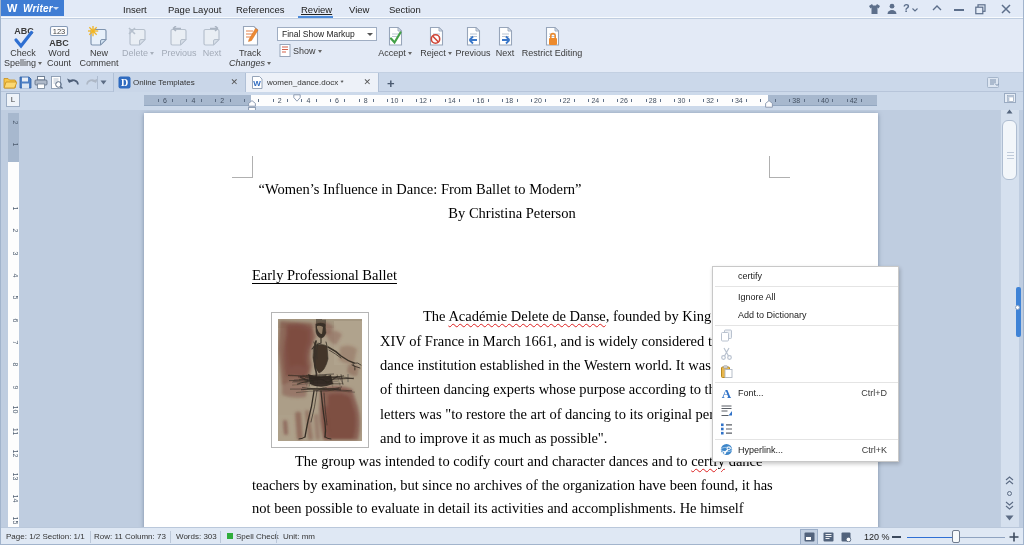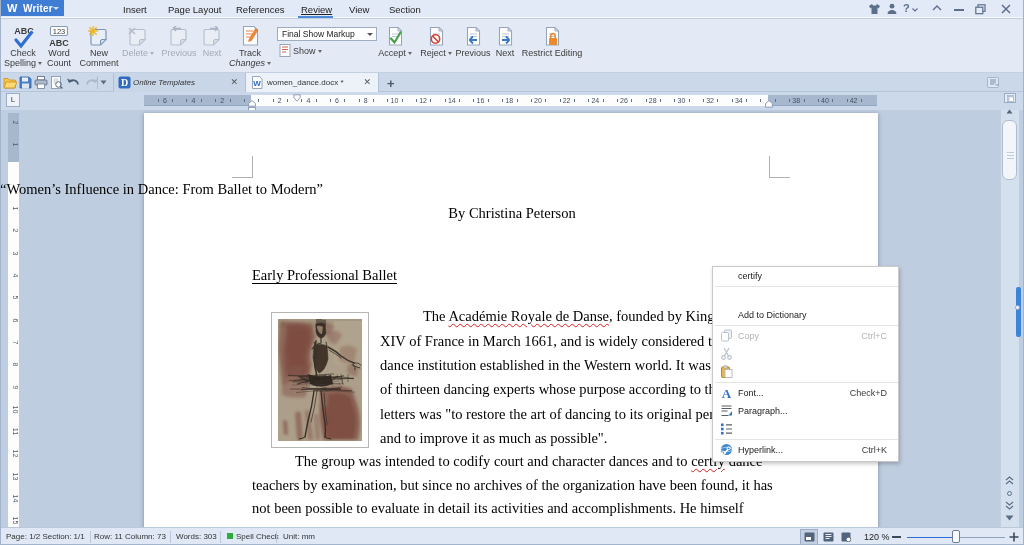--- a/index.html
+++ b/index.html
@@ -4,21 +4,21 @@
 <style>
 * { margin:0; padding:0; box-sizing:border-box; }
 html,body { width:1024px; height:545px; overflow:hidden; }
 body { font-family:"Liberation Sans", sans-serif; position:relative; background:#bfcde0; }
 #app { position:absolute; left:0; top:0; width:1024px; height:545px; }
 .abs { position:absolute; }
 
 
 #titlebar { left:0; top:0; width:1024px; height:18px; background:#e2eaf7; border-bottom:1px solid #f8fbfe; }
 #writerbtn { left:0; top:0; width:64px; height:16px; background:#3f7dd4; }
-#writerbtn .wtxt { position:absolute; left:23px; top:2.5px; color:#fff; font-size:10px; font-weight:bold; letter-spacing:0.2px; }
+#writerbtn .wtxt { position:absolute; left:23px; top:2.5px; color:#fff; font-size:10px; font-weight:bold; letter-spacing:0.2px;font-style:italic; }
 #writerbtn .caret { position:absolute; right:5px; top:7px; width:0; height:0; border-left:3px solid transparent; border-right:3px solid transparent; border-top:3px solid #cfe0f5; }
 .menu { top:4px; height:13px; font-size:9.5px; color:#222; }
 #reviewline { left:298px; top:15.5px; width:35px; height:2.5px; background:#4d8bd9; }
 
 
 #ribbon { left:0; top:19px; width:1024px; height:53px; background:#e3eaf6; }
 .rlbl { position:absolute; font-size:9px; color:#3a3a3a; text-align:center; white-space:nowrap; }
 .rlbl.gray { color:#a3abb8; }
 .rcaret { display:inline-block; width:0; height:0; border-left:2.5px solid transparent; border-right:2.5px solid transparent; border-top:3px solid #666; margin-left:2px; vertical-align:middle; }
 .rcaret.gray { border-top-color:#a8b0bc; }
@@ -253,21 +253,21 @@
         <svg style="position:absolute;left:100px;top:7px;" width="7" height="5" viewBox="0 0 7 5">
           <path d="M0.5 0.5 L3.5 4.5 L6.5 0.5 z" fill="#5c6c84"></path>
         </svg>
         <div style="position:absolute;left:97px;top:3px;width:1px;height:13px;background:#aebcd0;"></div>
       </div>
     <div id="tab1" class="tab">
         <svg style="position:absolute;left:4px;top:3px;" width="13" height="13" viewBox="0 0 13 13">
           <rect x="0.5" y="0.5" width="12" height="12" rx="2" fill="#2f6bc0"></rect>
           <text x="6.5" y="10" font-family="Liberation Serif" font-size="10" font-weight="bold" fill="#fff" text-anchor="middle">D</text>
         </svg>
-        <span style="position:absolute;left:19px;top:5px;font-style:italic;">Online Templates</span>
+        <span style="position:absolute;left:19px;top:5px;">Online Templates</span>
         <span class="tabx" style="position:absolute;right:7px;top:4px;">✕</span>
       </div>
     <div id="tab2" class="tab">
         <svg style="position:absolute;left:5px;top:3px;" width="12" height="13" viewBox="0 0 12 13">
           <path d="M1.5 0.5 h7 l2.5 2.5 v9.5 h-9.5 z" fill="#fff" stroke="#8a9ab0" stroke-width="0.9"></path>
           <text x="6" y="10" font-family="Liberation Sans" font-size="8" font-weight="bold" fill="#2f6bc0" text-anchor="middle">W</text>
         </svg>
         <span style="position:absolute;left:21px;top:5px;">women_dance.docx *</span>
         <span class="tabx" style="position:absolute;right:7px;top:4px;">✕</span>
       </div>
@@ -484,55 +484,51 @@
             <g stroke="#332a22" fill="none" stroke-linecap="round" filter="url(#w2)">
               <path d="M36 72 Q34 88 30 102 Q28 112 27 118" stroke-width="1.3"></path>
               <path d="M39 72 Q37 88 33 103" stroke-width="0.7"></path>
               <path d="M43 72 Q45 92 47 104 Q48 112 47 118" stroke-width="1.3"></path>
               <path d="M46 74 Q47 92 49 106" stroke-width="0.7"></path>
               <path d="M27 118 q-3 2 -6 2 M47 118 q3 2 6 2" stroke-width="1"></path>
             </g>
             <rect width="84" height="122" fill="#6b5a48" opacity="0.05"></rect>
           </svg>
 </div>
-    <div class="docline" style="left:0;top:72.2px;width:840px;text-align:left;"><span style="margin-left:0px;">“Women’s Influence in Dance: From Ballet to Modern”</span></div>
+    <div class="docline" style="left:0;top:72.2px;width:840px;text-align:center;"><span style="margin-left:0px;">“Women’s Influence in Dance: From Ballet to Modern”</span></div>
     <div class="docline" style="left:0;top:96.2px;width:1024px;text-align:center;">By Christina Peterson</div>
         <div class="docline" style="left:252px;top:158.2px;text-decoration:underline;text-underline-offset:3px;">Early Professional Ballet</div>
-    <div class="docline" style="left:423px;top:199.2px;">The <span class="sq">Académie Royale de Danse</span>, founded by King Louis</div>
+    <div class="docline" style="left:423px;top:199.2px;">The <span class="sq">Académie Delete de Danse</span>, founded by King Louis</div>
     <div class="docline" style="left:380px;top:223.6px;">XIV of France in March 1661, and is widely considered the first</div>
     <div class="docline" style="left:380px;top:248px;">dance institution established in the Western world. It was a group</div>
     <div class="docline" style="left:380px;top:272.4px;">of thirteen dancing experts whose purpose according to the</div>
     <div class="docline" style="left:380px;top:296.8px;">letters was "to restore the art of dancing to its original perfection</div>
     <div class="docline" style="left:380px;top:321.2px;">and to improve it as much as possible".</div>
     <div class="docline" style="left:295px;top:344.2px;">The group was intended to codify court and character dances and to <span class="sq">certfy</span> dance</div>
     <div class="docline" style="left:252px;top:367.7px;">teachers by examination, but since no archives of the organization have been found, it has</div>
     <div class="docline" style="left:252px;top:391.2px;">not been possible to evaluate in detail its activities and accomplishments. He himself</div>
 </div>
   </div>
 
   <div id="ctxmenu" class="abs">
     <div class="mi" style="top:0;">
         <span class="lab">certify</span>
       </div>
     <div class="msep" style="top:19px;"></div>
+    <div class="mi" style="top:21px;">
+        <span class="lab">Ignore All</span>
+      </div>
     <div class="mi" style="top:39px;">
         <span class="lab">Add to Dictionary</span>
       </div>
     <div class="msep" style="top:58px;"></div>
-    <div class="mi dis" style="top:60px;">
-        <span class="lab">Copy</span>
-        <span class="sc">Ctrl+C</span>
-      </div>
     <div class="msep" style="top:115px;"></div>
     <div class="mi" style="top:117px;">
         <span class="lab">Font...</span>
-        <span class="sc">Check+D</span>
-      </div>
-    <div class="mi" style="top:135px;">
-        <span class="lab">Paragraph...</span>
+        <span class="sc">Ctrl+D</span>
       </div>
     <div class="msep" style="top:172px;"></div>
     <div class="mi" style="top:174px;">
         <span class="lab">Hyperlink...</span>
         <span class="sc">Ctrl+K</span>
       </div>
     <div id="ctxicons">
         <div class="micon" style="top:62px;"><svg width="13" height="13" viewBox="0 0 13 13">
             <rect x="4.5" y="1" width="7" height="8.5" rx="1" fill="#eef1f5" stroke="#b9c2cf" stroke-width="1"></rect>
             <rect x="1.5" y="3.5" width="7" height="8.5" rx="1" fill="#fff" stroke="#b9c2cf" stroke-width="1"></rect>

